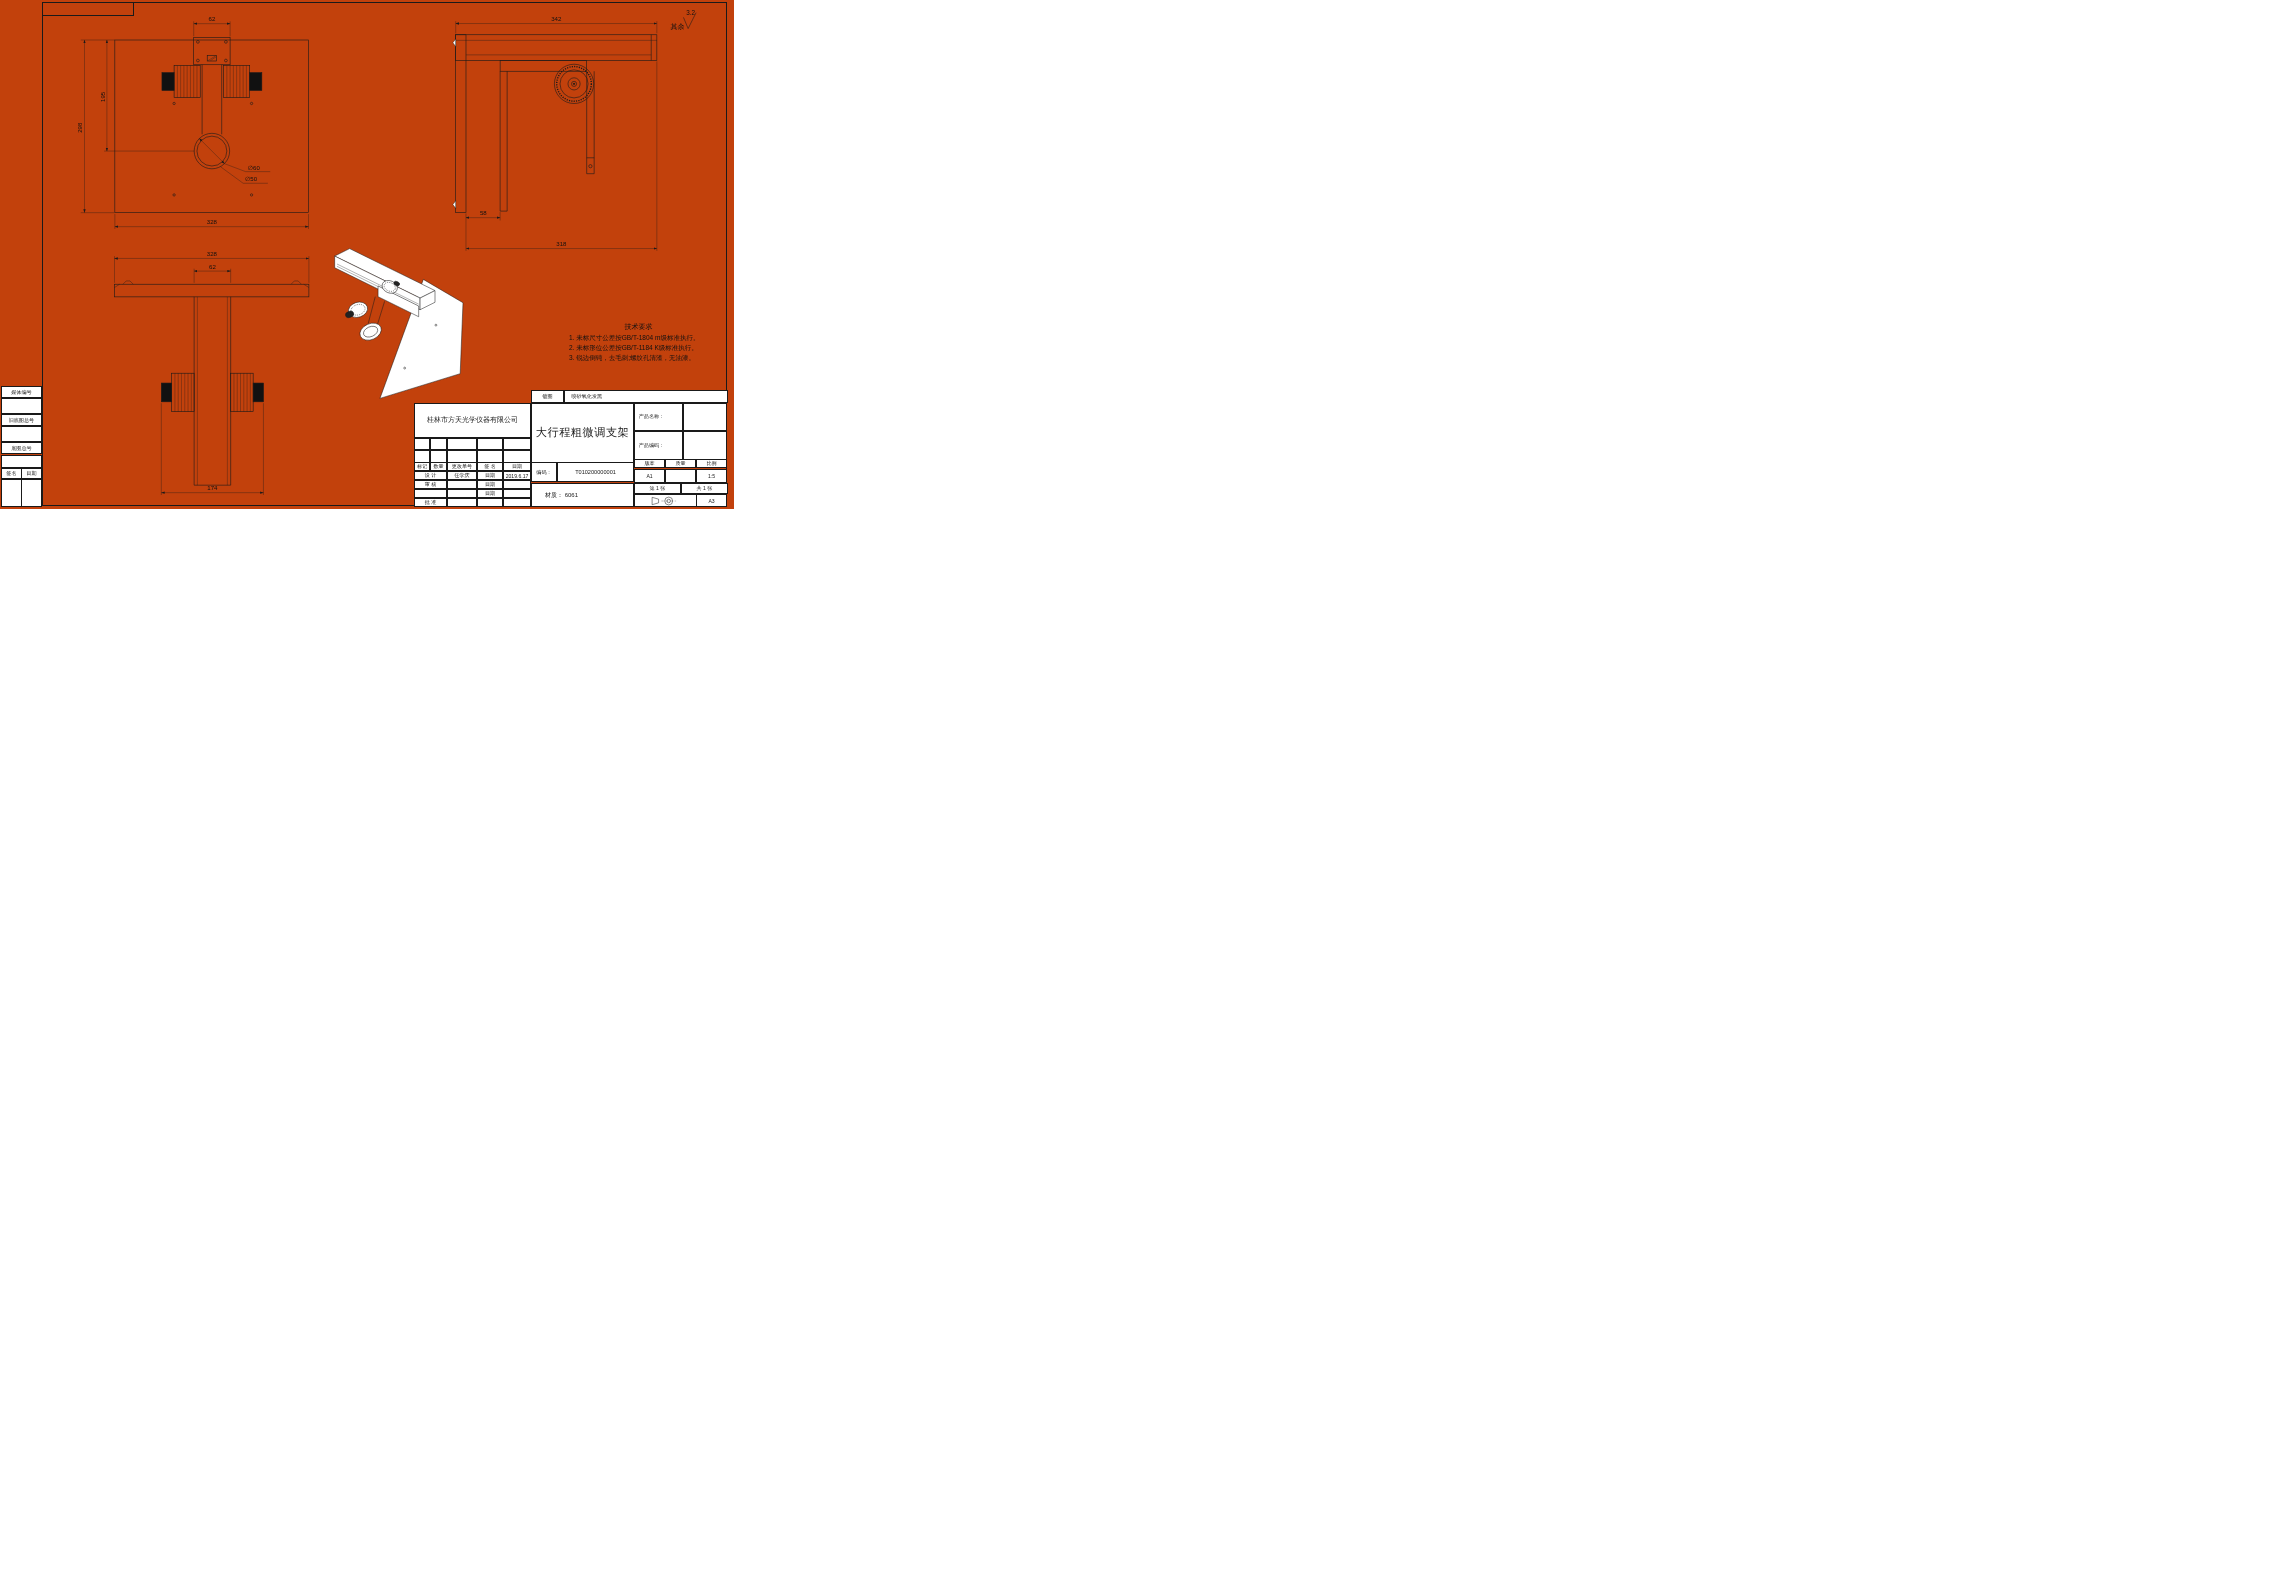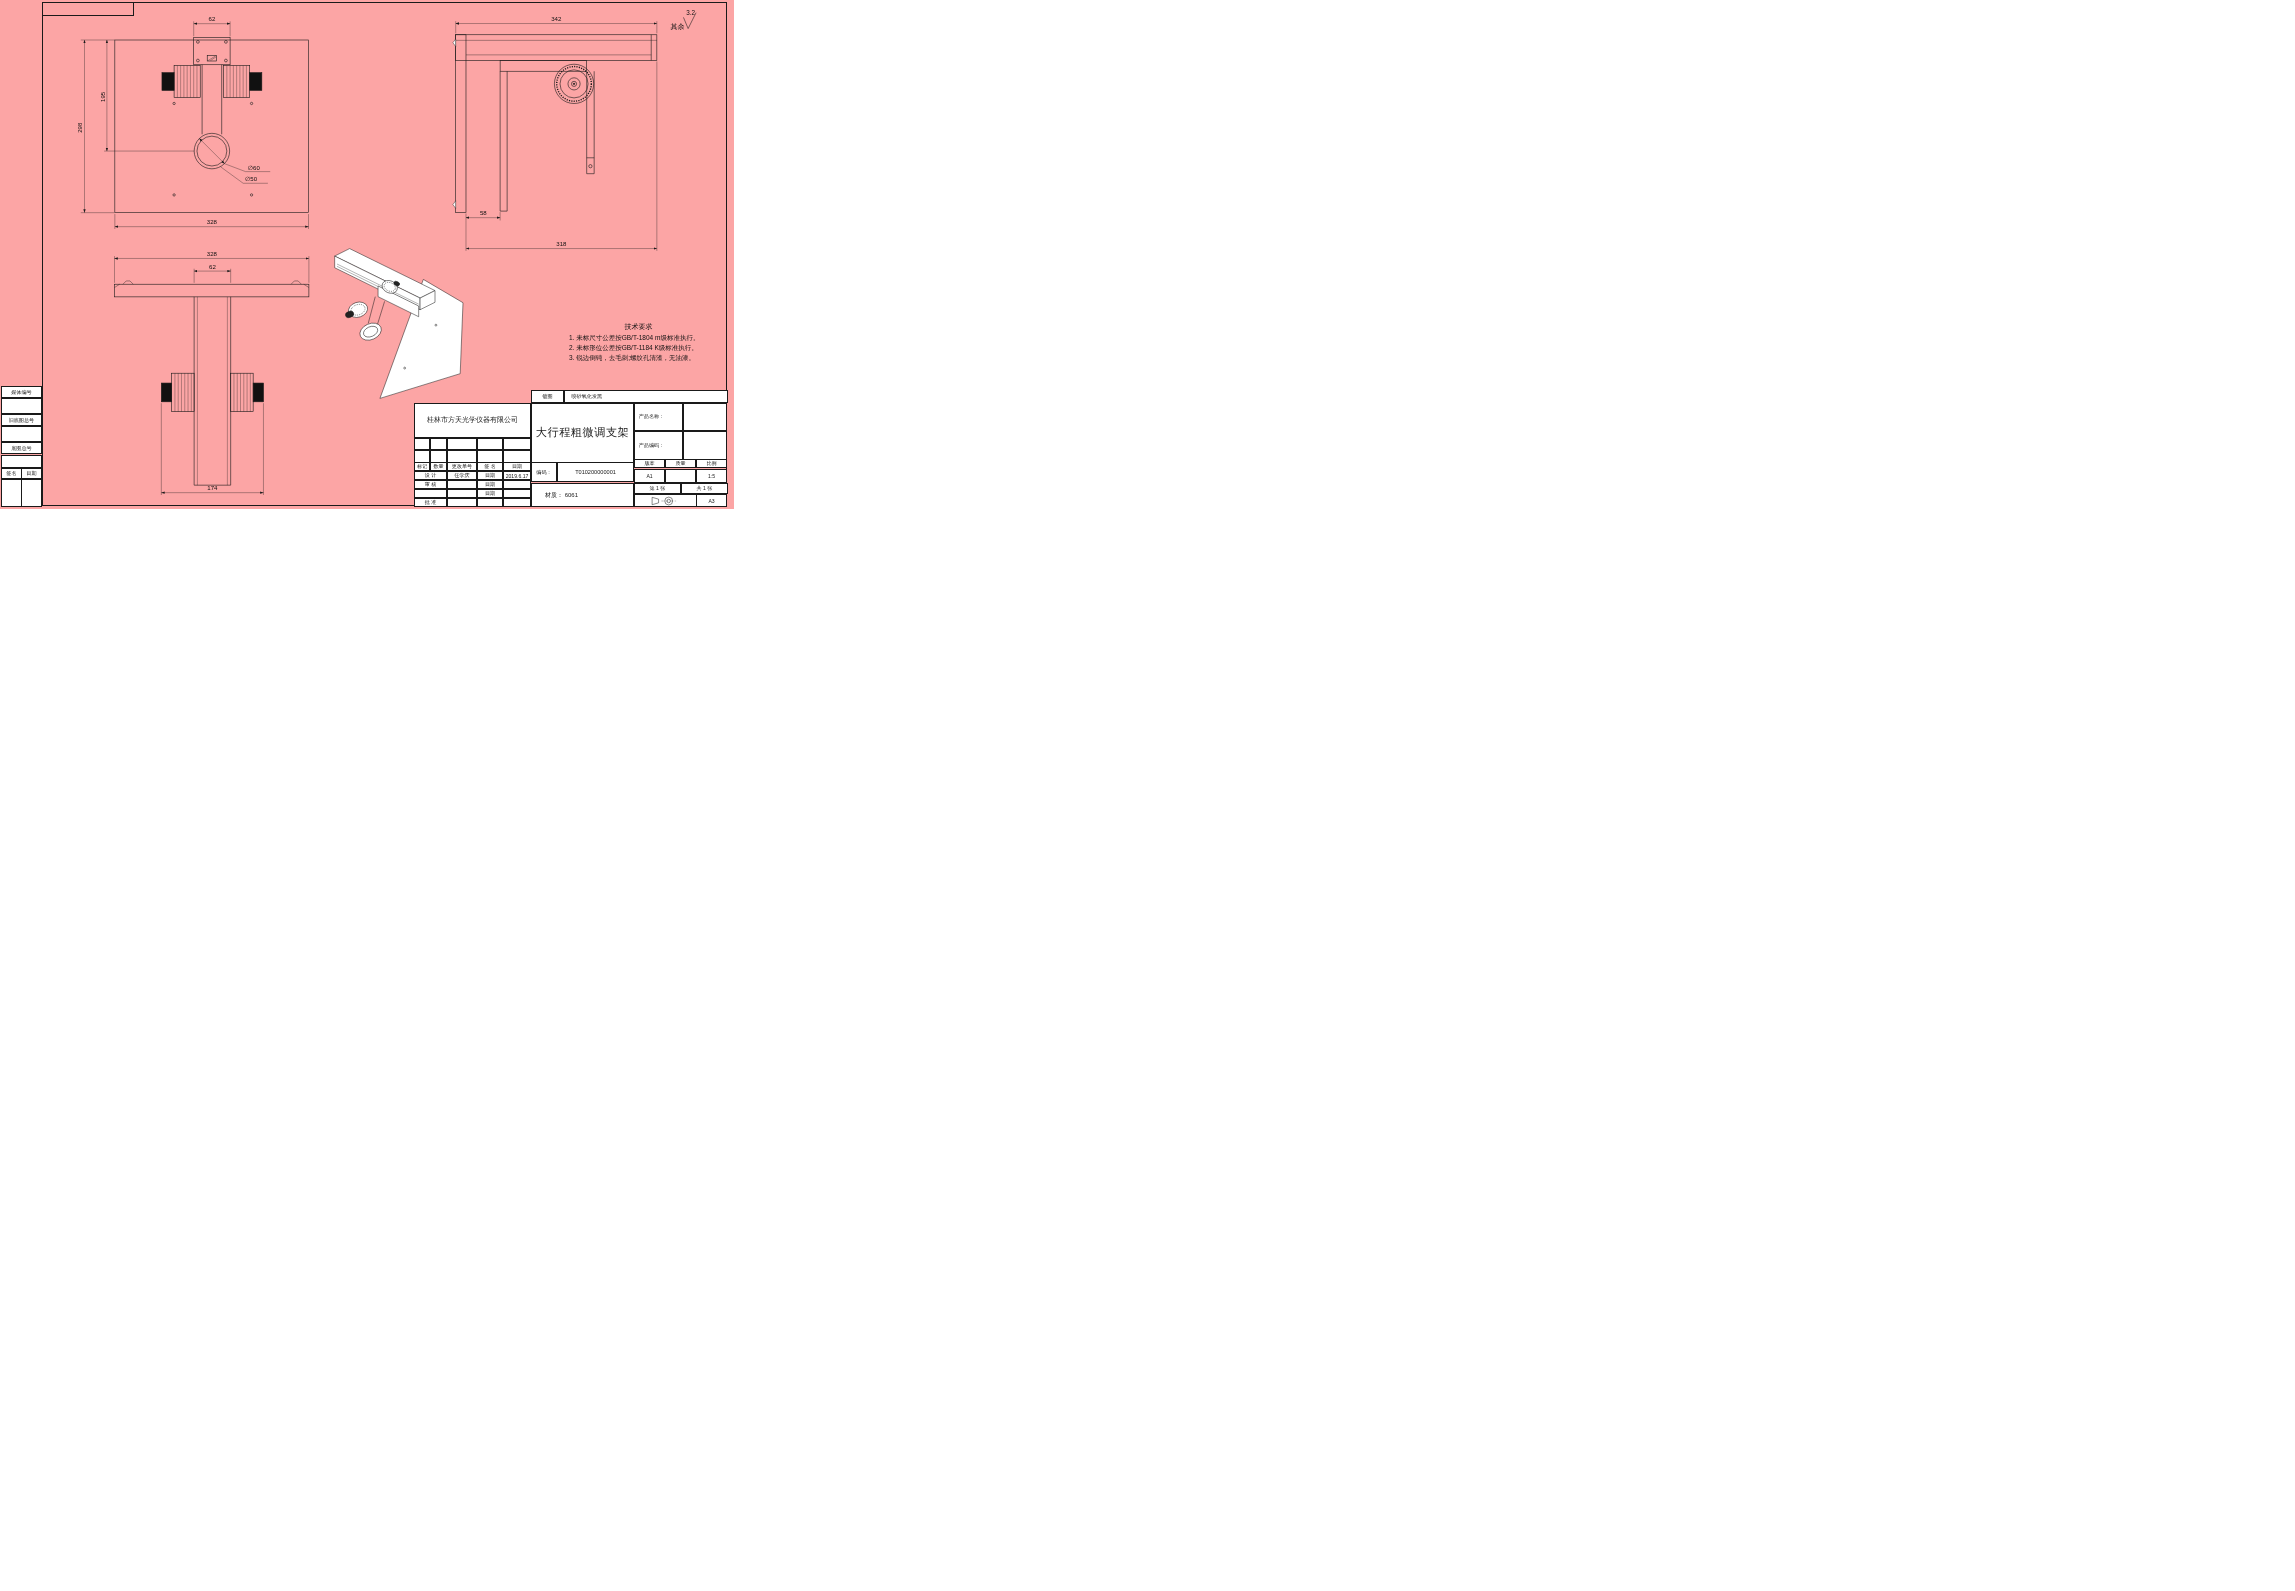--- a/index.html
+++ b/index.html
@@ -1,18 +1,18 @@
 <!DOCTYPE html>
 <html style="font-size:7.5px"><head>
 <meta charset="utf-8">
 <style>
   *{margin:0;padding:0;box-sizing:border-box}
   html,body{background:#fff}
   body{font-family:"Liberation Sans","DejaVu Sans",sans-serif;color:#1a1a1a}
-  .sheet{position:relative;width:734px;height:509px;background:#fca5a5;overflow:hidden}
+  .sheet{position:relative;width:734px;height:509px;background:#c2410c;overflow:hidden}
   .frame{position:absolute;left:42px;top:2.3px;width:685px;height:504px;border:0.9px solid #1a1a1a}
   .corner-box{position:absolute;left:42px;top:2.3px;width:92px;height:14px;border:0.9px solid #1a1a1a}
   .mbox{position:absolute;left:0.9px;width:41px;border:0.6px solid #1a1a1a;font-size:5.1px;
         display:flex;align-items:center;justify-content:center;background:#fff}
   .mbox.split{padding:0}
   .mbox .half{flex:1;height:100%;display:flex;align-items:center;justify-content:center}
   .mbox .half + .half{border-left:0.6px solid #1a1a1a}
   svg.view{position:absolute;overflow:visible}
   svg text{font-family:"Liberation Sans","DejaVu Sans",sans-serif;fill:#111}
   .tech{position:absolute;font-size:6.5px;color:#111}

